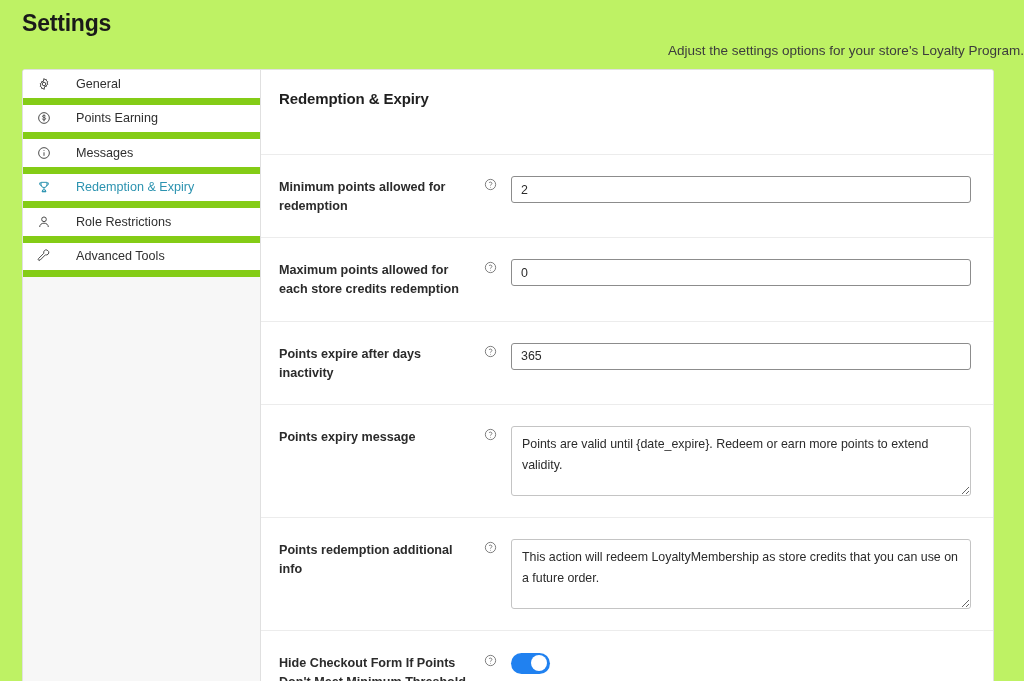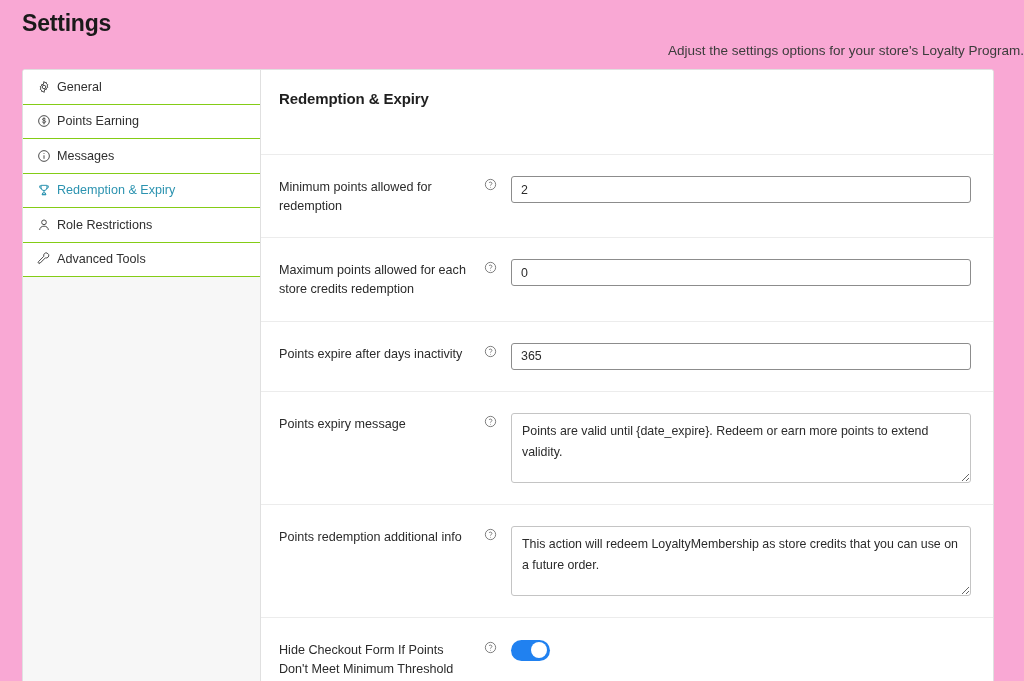--- a/index.html
+++ b/index.html
@@ -3,21 +3,21 @@
 <meta charset="utf-8">
 <style>
   * { box-sizing: border-box; }
   html, body {
     margin: 0; padding: 0;
     width: 1024px; height: 681px;
     background: #ffffff;
     font-family: "Liberation Sans", sans-serif;
     -webkit-font-smoothing: antialiased;
   }
-  .page { position: relative; width: 1024px; height: 681px; overflow: hidden; background:#f9a8d4; }
+  .page { position: relative; width: 1024px; height: 681px; overflow: hidden; background:#bef264; }
 
   
   .page-header { padding: 10px 0 0 22px; }
   .page-title {
     font-size: 23px; font-weight: bold; color: #1a1a1a;
     letter-spacing: -0.2px; line-height: 1.2; margin: 0 0 4px 0;
   }
   .page-subtitle {
     font-size: 13.5px; color: #3c3c3c; line-height: 1.35; margin: 0; text-align: right;
   }
@@ -37,25 +37,25 @@
   
   .sidebar {
     width: 238px;
     flex: 0 0 238px;
     border-right: 1px solid #e0e0e0;
     background: #f7f7f7;
   }
   .nav-item {
     display: flex;
     align-items: center;
-    gap: 6px;
+    gap: 25px;
     height: 34.5px;
     padding: 0 14px;
     background: #ffffff;
-    border-bottom: 1px solid #84cc16;
+    border-bottom: 7px solid #84cc16;
     font-size: 12.6px;
     color: #2f2f2f;
     cursor: pointer;
     white-space: nowrap;
   }
   .nav-item:last-of-type { border-bottom: 1px solid #e6e6e6; }
   .nav-item.active { color: #2c93b0; }
   .nav-item .nav-icon {
     width: 14px; height: 14px;
     display: inline-flex; align-items: center; justify-content: center;
@@ -79,21 +79,21 @@
     display: flex;
     align-items: flex-start;
     border-top: 1px solid #ececec;
     padding: 21px 0 21px 18px;
     min-height: 68px;
   }
   .field-label {
     width: 202px;
     flex: 0 0 202px;
     font-size: 12.6px;
-    font-weight: normal;
+    font-weight: bold;
     color: #2b2b2b;
     line-height: 1.52;
     padding-top: 2px;
     padding-right: 6px;
   }
   .help-icon {
     flex: 0 0 18px;
     width: 18px;
     padding-top: 2px;
     color: #6b6b6b;

